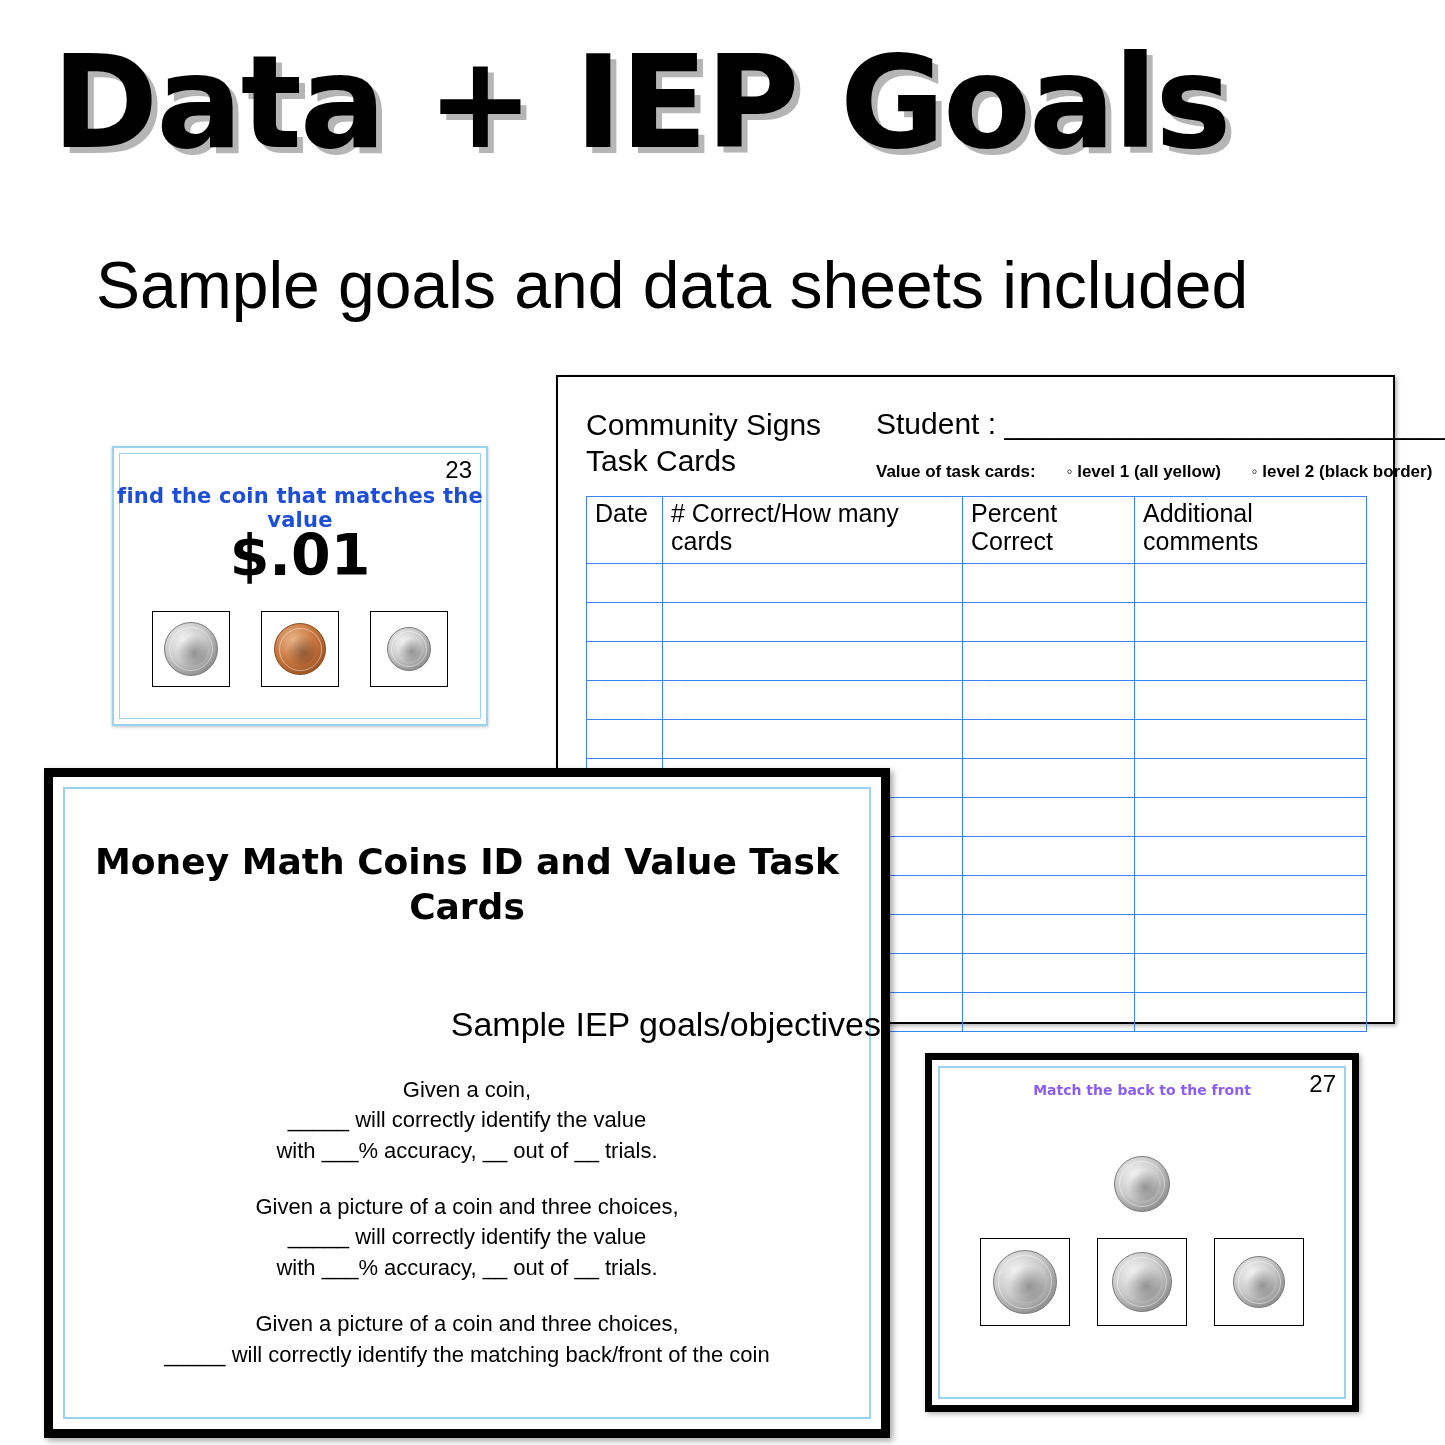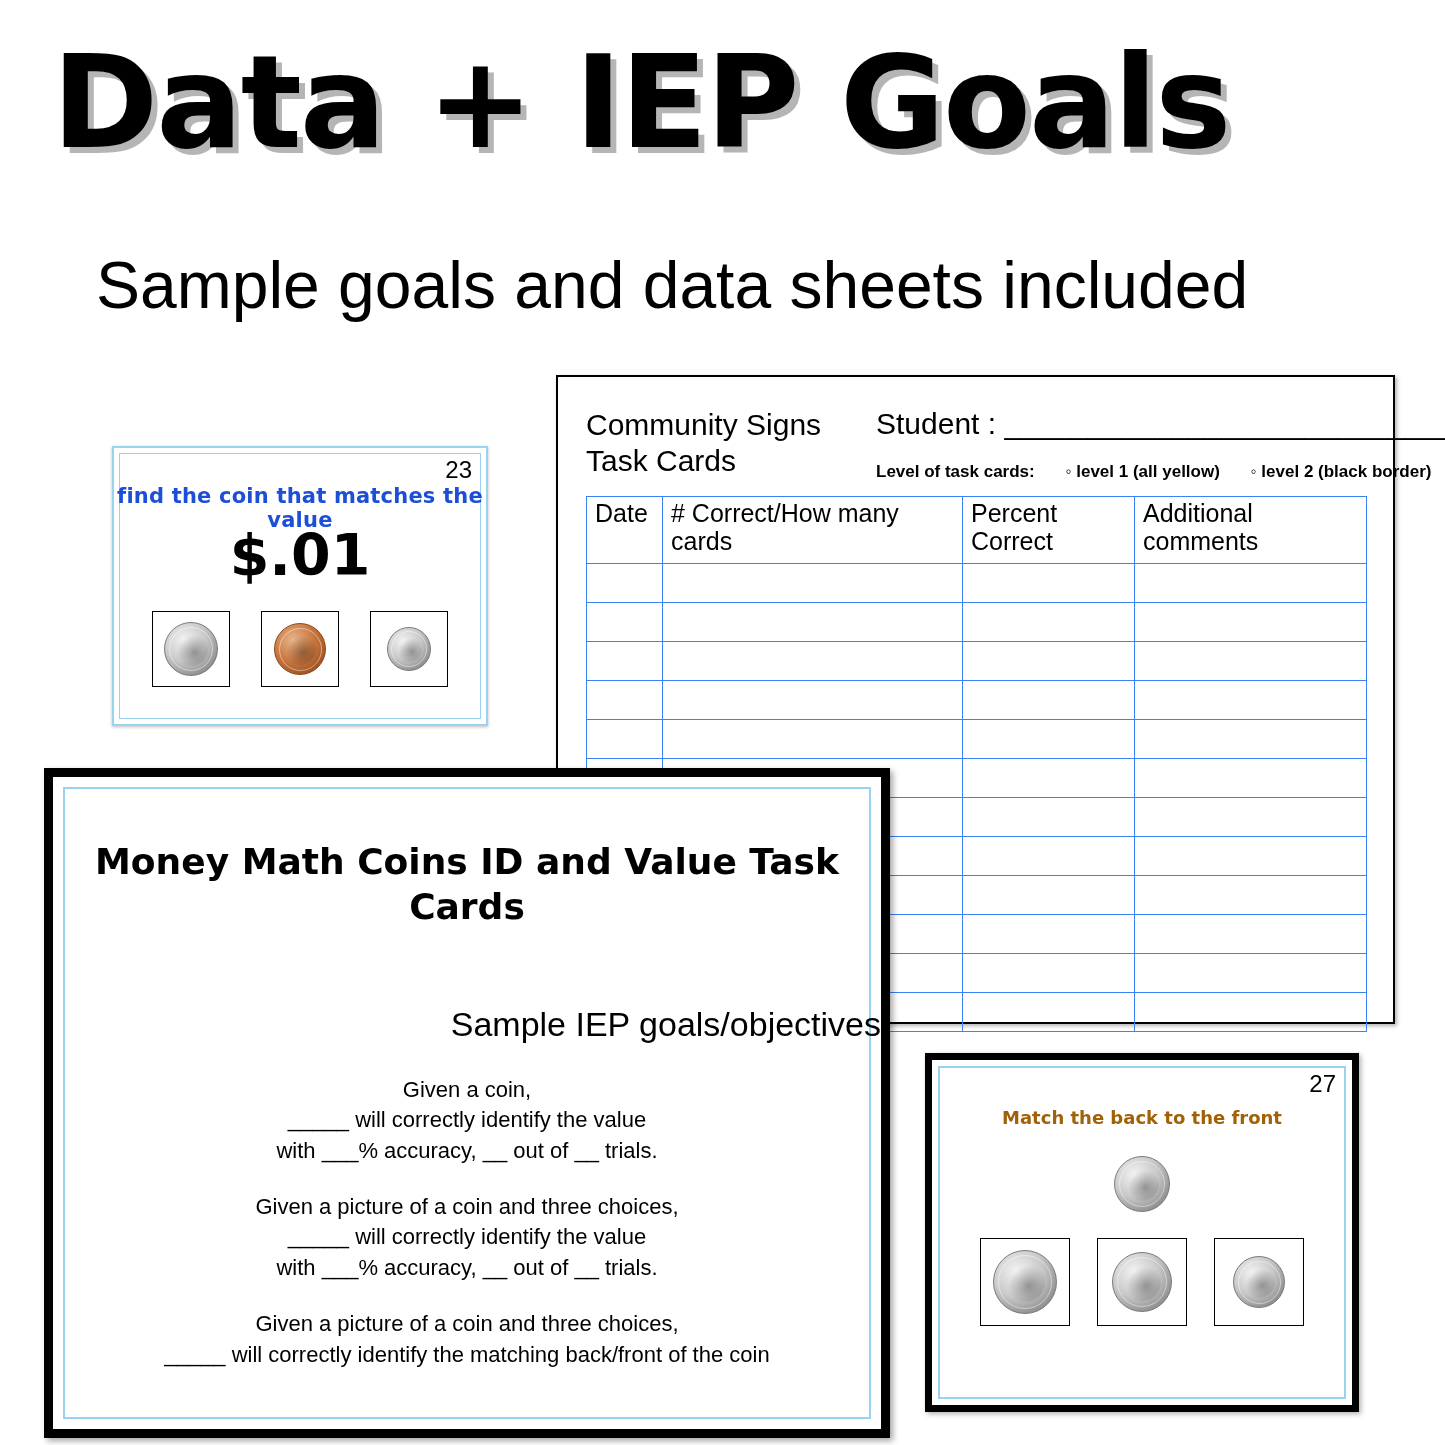--- a/index.html
+++ b/index.html
@@ -166,21 +166,21 @@
     position:absolute;left:925px;top:1053px;width:420px;height:345px;
     background:#fff;border:7px solid #000;
     box-shadow:2px 2px 5px rgba(0,0,0,.3);
   }
   #card27 .inner{position:absolute;inset:6px;border:2px solid #9ad3ef;}
   #card27 .num{
     position:absolute;right:16px;top:10px;font-size:24px;color:#000;
   }
   #card27 .prompt{
     position:absolute;left:0;right:0;top:22px;text-align:center;
-    font-family:"DejaVu Sans",sans-serif;font-weight:700;font-size:18px;color:#a16207;margin-top:25px;
+    font-family:"DejaVu Sans",sans-serif;font-weight:700;font-size:14px;color:#8b5cf6;
   }
   #card27 .target{
     position:absolute;left:0;right:0;top:96px;display:flex;justify-content:center;
   }
   #card27 .choices{
     position:absolute;left:48px;right:48px;top:178px;
     display:flex;justify-content:space-between;
   }
   #card27 .coinbox{width:88px;height:86px;}
 </style>
@@ -217,21 +217,21 @@
         </span>
       </div>
     </div>
   </div>
 
   <div id="datasheet">
     <div class="ds-title" style="white-space:pre-line;">Community Signs
 Task Cards</div>
     <div class="ds-student">Student : _______________________________</div>
     <div class="ds-level">
-      <span>Level of task cards:</span>
+      <span>Value of task cards:</span>
       <span class="opt">level 1 (all yellow)</span>
       <span class="opt">level 2 (black border)</span>
     </div>
 
     <table class="ds">
       <colgroup>
           <col class="c1">
           <col class="c2">
           <col class="c3">
           <col class="c4">

